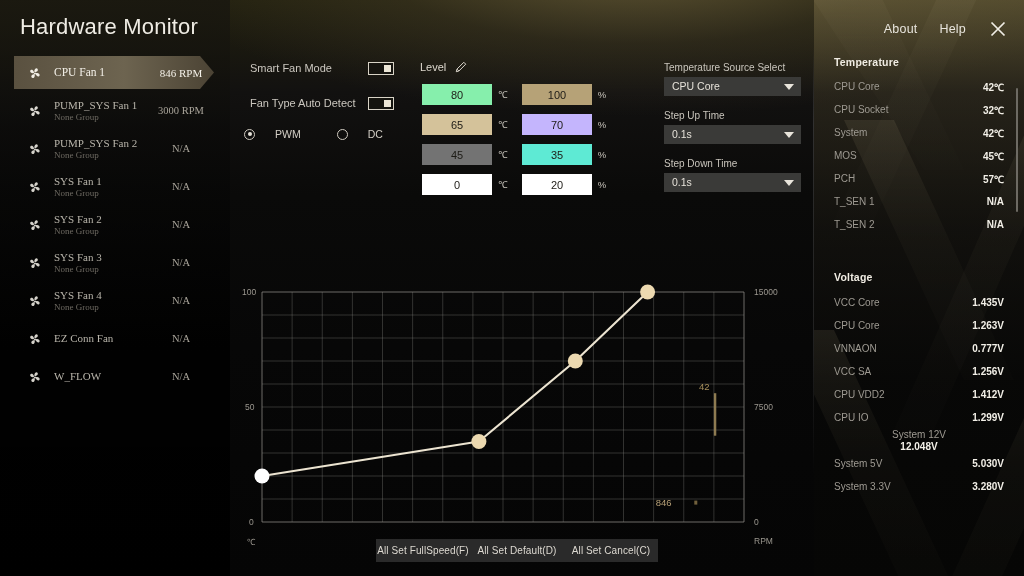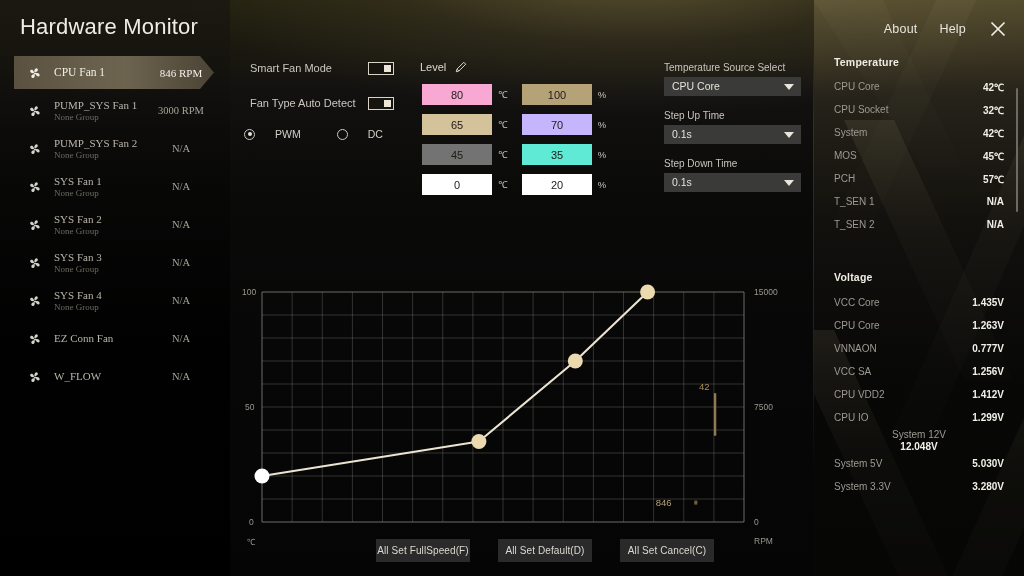--- a/index.html
+++ b/index.html
@@ -169,21 +169,21 @@
     position: absolute; right: 6px; top: 88px; width: 2px; height: 124px;
     background: #6d6a63; border-radius: 1px;
   }
 
   
   .chart-wrap { position: absolute; left: 232px; top: 270px; width: 584px; height: 300px; z-index: 10; }
   .axis-lab { position: absolute; font-size: 8.5px; color: #9b978f; }
   .chart-svg { position: absolute; left: 0; top: 0; }
 
   
-  .btnrow { position: absolute; left: 376px; top: 539px; display: flex; gap: 28px; z-index: 12; }
+  .btnrow { position: absolute; left: 376px; top: 539px; display: flex; gap: 0; z-index: 12; }
   .btn {
     width: 94px; height: 23px; background: #2a2a2a; border: none;
     font-family: "Liberation Sans", sans-serif; font-size: 10px; color: #ddd9d1;
     cursor: pointer; letter-spacing: .1px;
   }
 </style>
 </head>
 <body>
 
 <div id="app">
@@ -364,21 +364,21 @@
     <div class="level-head">
       <div class="lbl">Level</div>
       <svg class="edit-icon" viewBox="0 0 16 16">
         <path d="M11.2 2.6 L13.4 4.8 L5.6 12.6 L2.6 13.4 L3.4 10.4 Z" fill="none" stroke="#e2ddd2" stroke-width="1.1" stroke-linejoin="round"></path>
         <path d="M3.4 10.4 L5.6 12.6" stroke="#e2ddd2" stroke-width="1"></path>
       </svg>
     </div>
 
     <div class="lvl-rows">
       <div class="lvl-row">
-        <input class="lvl-in" style="background: #f9a8d4;" value="80">
+        <input class="lvl-in" style="background: #86efac;" value="80">
         <div class="unit">℃</div>
         <div class="gap"></div>
         <input class="lvl-in" style="background: rgb(182, 162, 119);" value="100">
         <div class="unit pct">%</div>
       </div>
       <div class="lvl-row">
         <input class="lvl-in" style="background: rgb(212, 194, 154);" value="65">
         <div class="unit">℃</div>
         <div class="gap"></div>
         <input class="lvl-in" style="background: #c4b5fd;" value="70">

